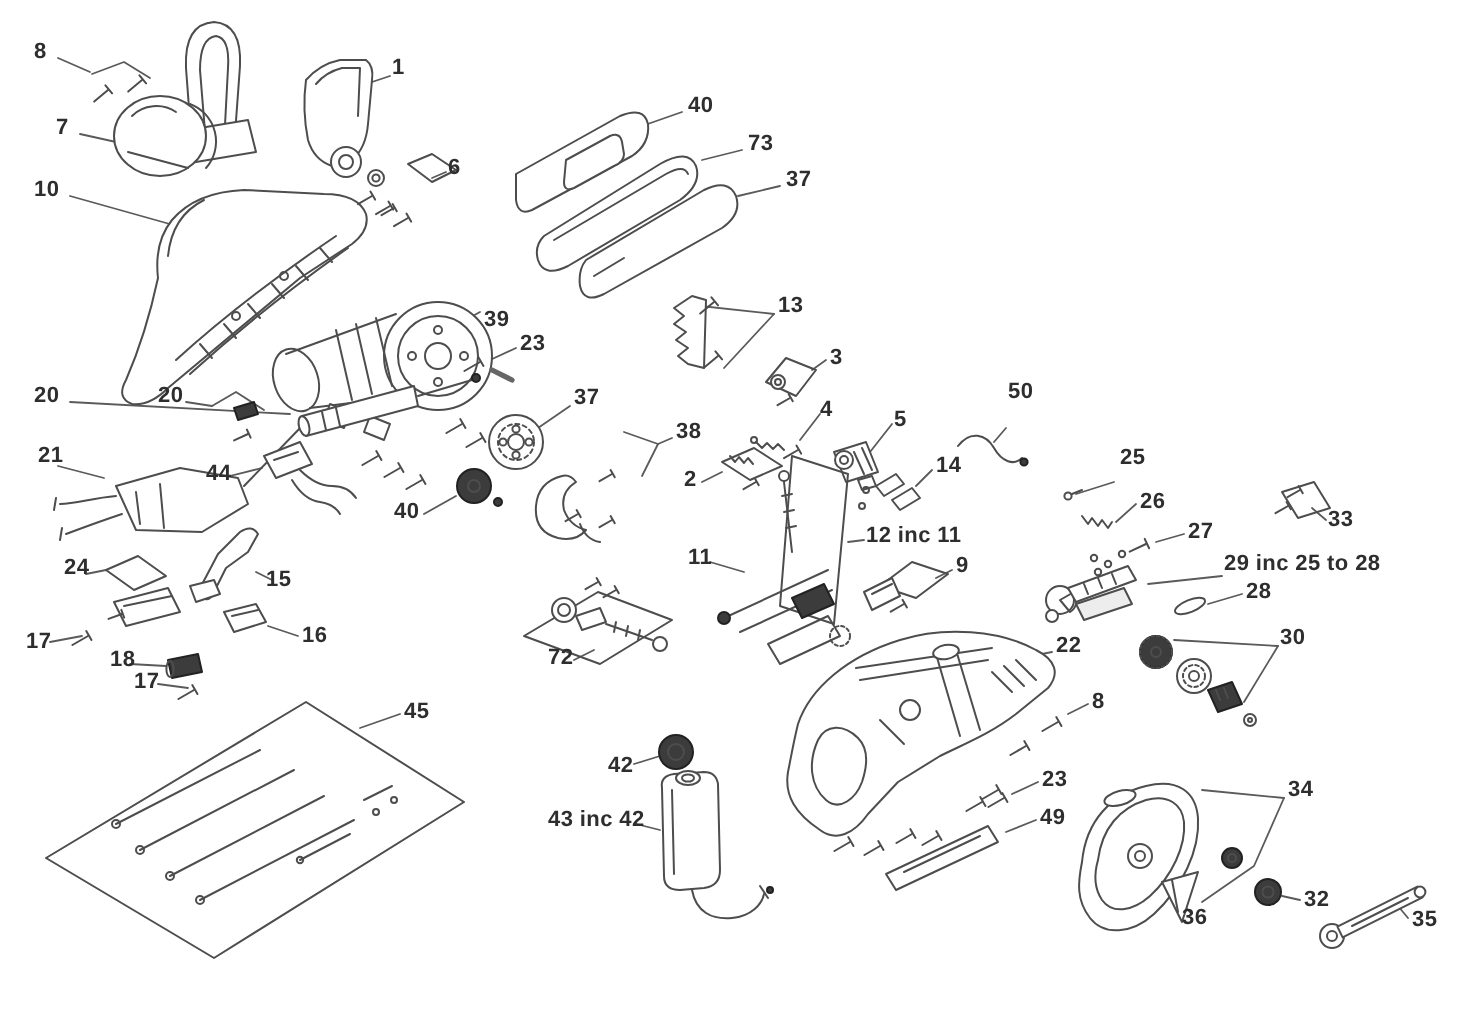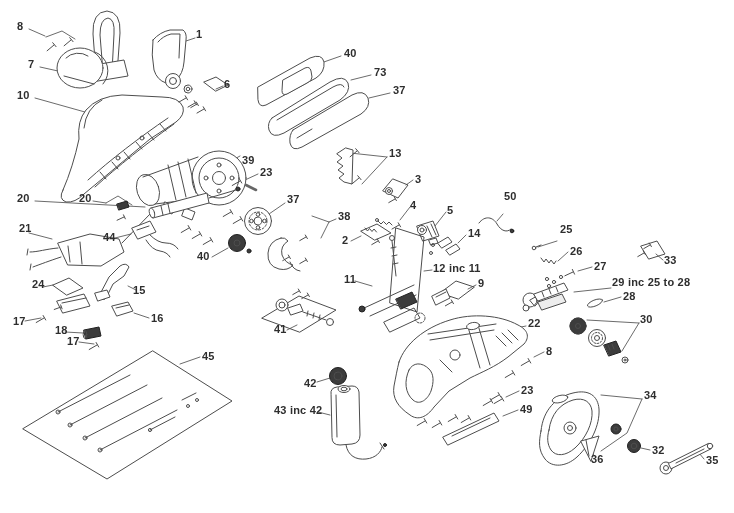--- a/index.html
+++ b/index.html
@@ -546,21 +546,21 @@
 <span class="lbl" style="left:32px;top:279px">24</span>
 <span class="lbl" style="left:133px;top:285px">15</span>
 <span class="lbl" style="left:478px;top:278px">9</span>
 <span class="lbl" style="left:623px;top:291px">28</span>
 <span class="lbl" style="left:13px;top:316px">17</span>
 <span class="lbl" style="left:151px;top:313px">16</span>
 <span class="lbl" style="left:640px;top:314px">30</span>
 <span class="lbl" style="left:528px;top:318px">22</span>
 <span class="lbl" style="left:55px;top:325px">18</span>
 <span class="lbl" style="left:67px;top:336px">17</span>
-<span class="lbl" style="left:274px;top:324px">41</span>
+<span class="lbl" style="left:274px;top:324px">72</span>
 <span class="lbl" style="left:546px;top:346px">8</span>
 <span class="lbl" style="left:202px;top:351px">45</span>
 <span class="lbl" style="left:304px;top:378px">42</span>
 <span class="lbl" style="left:521px;top:385px">23</span>
 <span class="lbl" style="left:274px;top:405px">43 inc 42</span>
 <span class="lbl" style="left:520px;top:404px">49</span>
 <span class="lbl" style="left:644px;top:390px">34</span>
 <span class="lbl" style="left:591px;top:454px">36</span>
 <span class="lbl" style="left:652px;top:445px">32</span>
 <span class="lbl" style="left:706px;top:455px">35</span>

